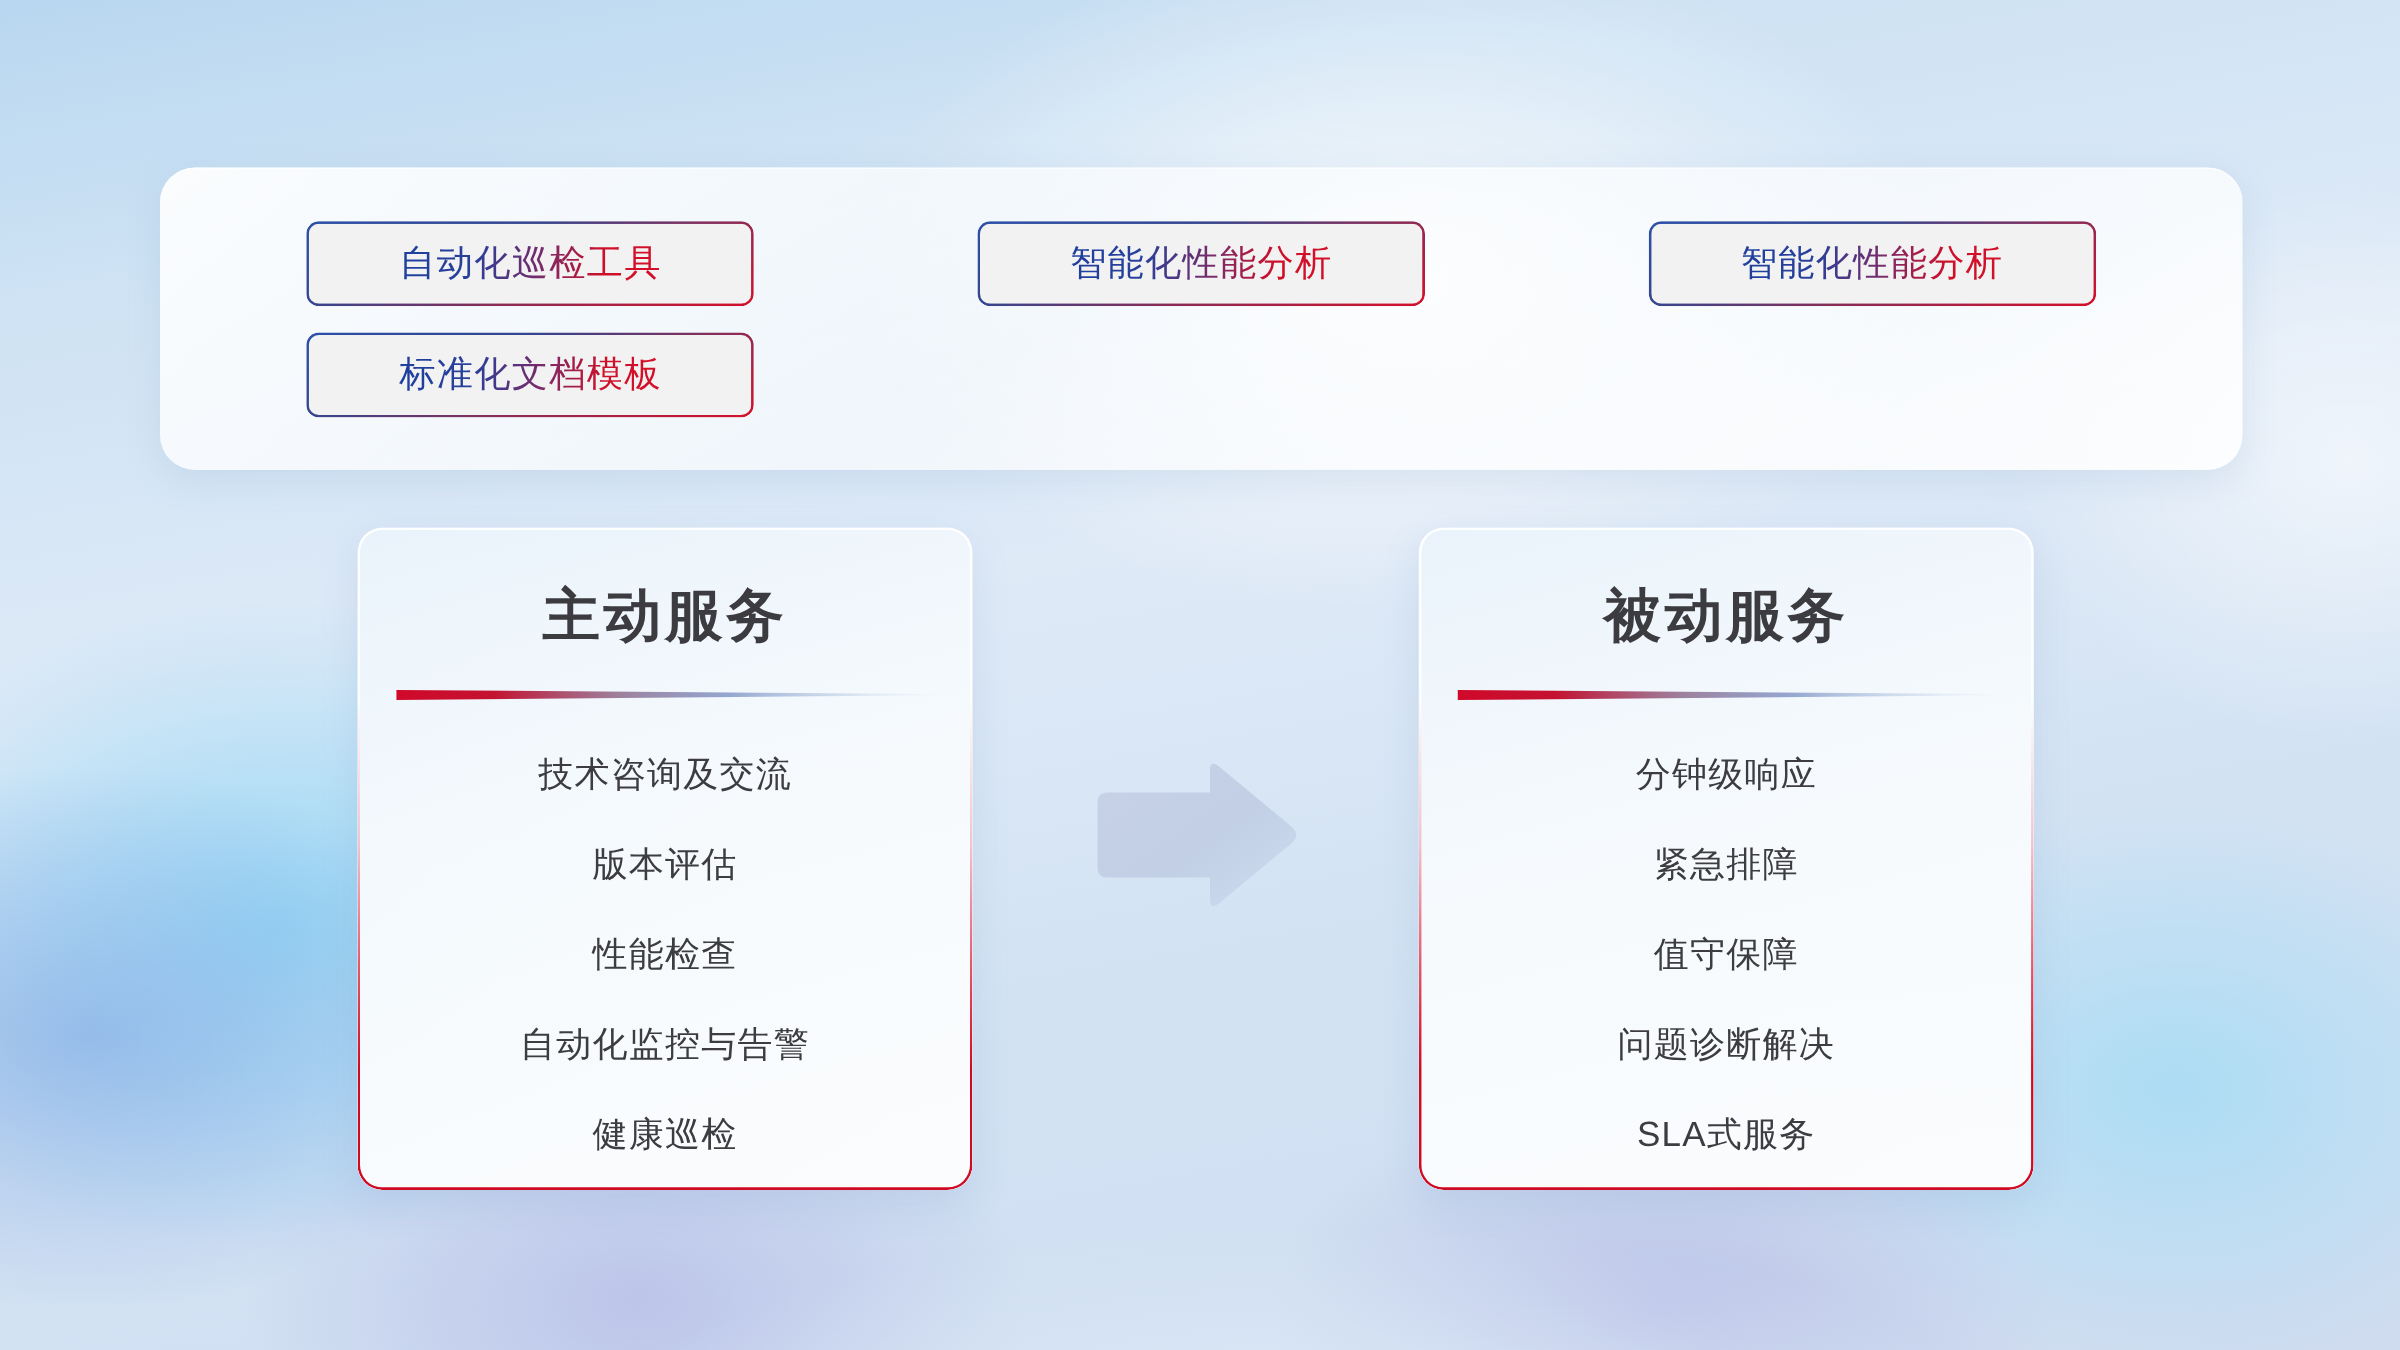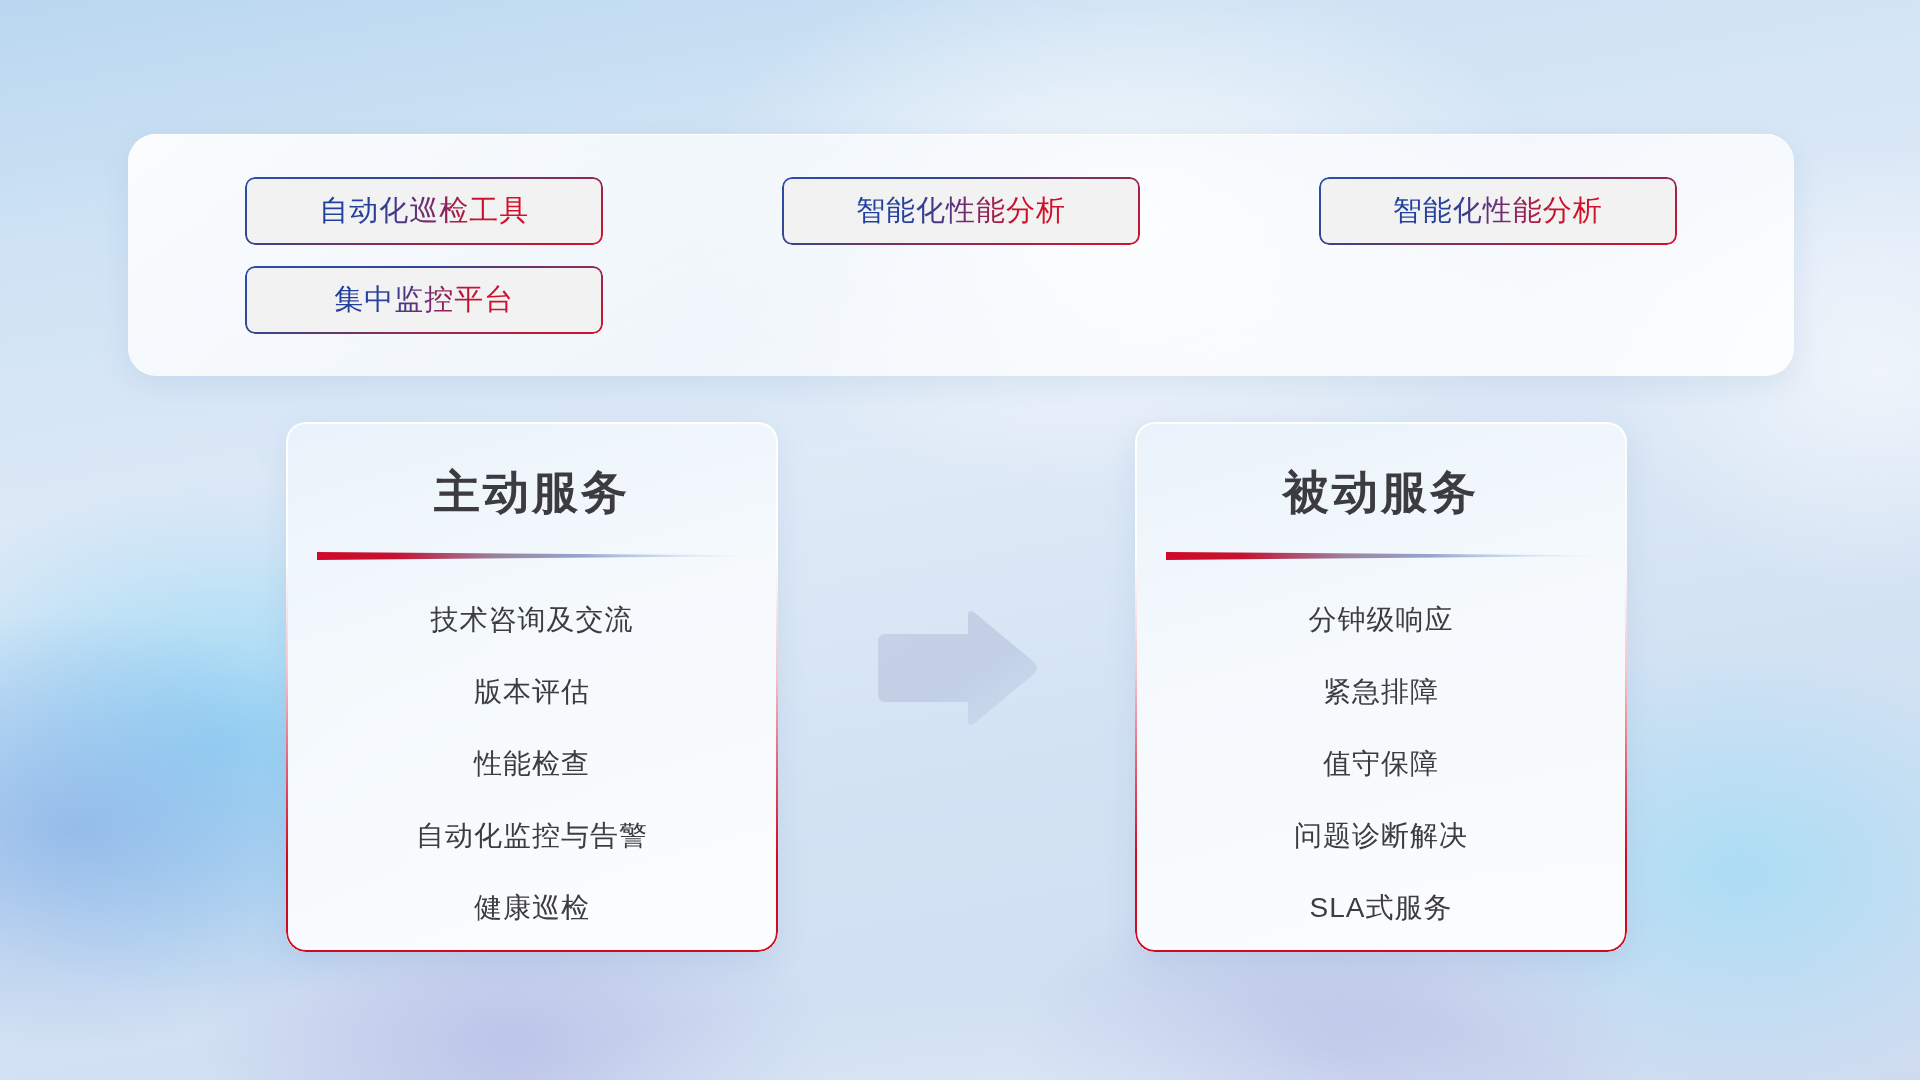--- a/index.html
+++ b/index.html
@@ -215,24 +215,24 @@
 
 
     <div class="tag">
       <span class="tag-label">智能化性能分析</span>
     </div>
 
     <div class="tag">
       <span class="tag-label">智能化性能分析</span>
     </div>
 
-
     <div class="tag">
-      <span class="tag-label">集中监控平台</span>
+      <span class="tag-label">标准化文档模板</span>
     </div>
+
 
   </div>
 
   <div class="card" id="card-active">
     <div class="card-title">主动服务</div>
 
     <svg class="card-divider" viewBox="0 0 430 12" preserveAspectRatio="none">
       <defs>
         <linearGradient id="divGradA" x1="0" y1="0" x2="1" y2="0">
           <stop offset="0%" stop-color="#d0092a" stop-opacity="1"></stop>

